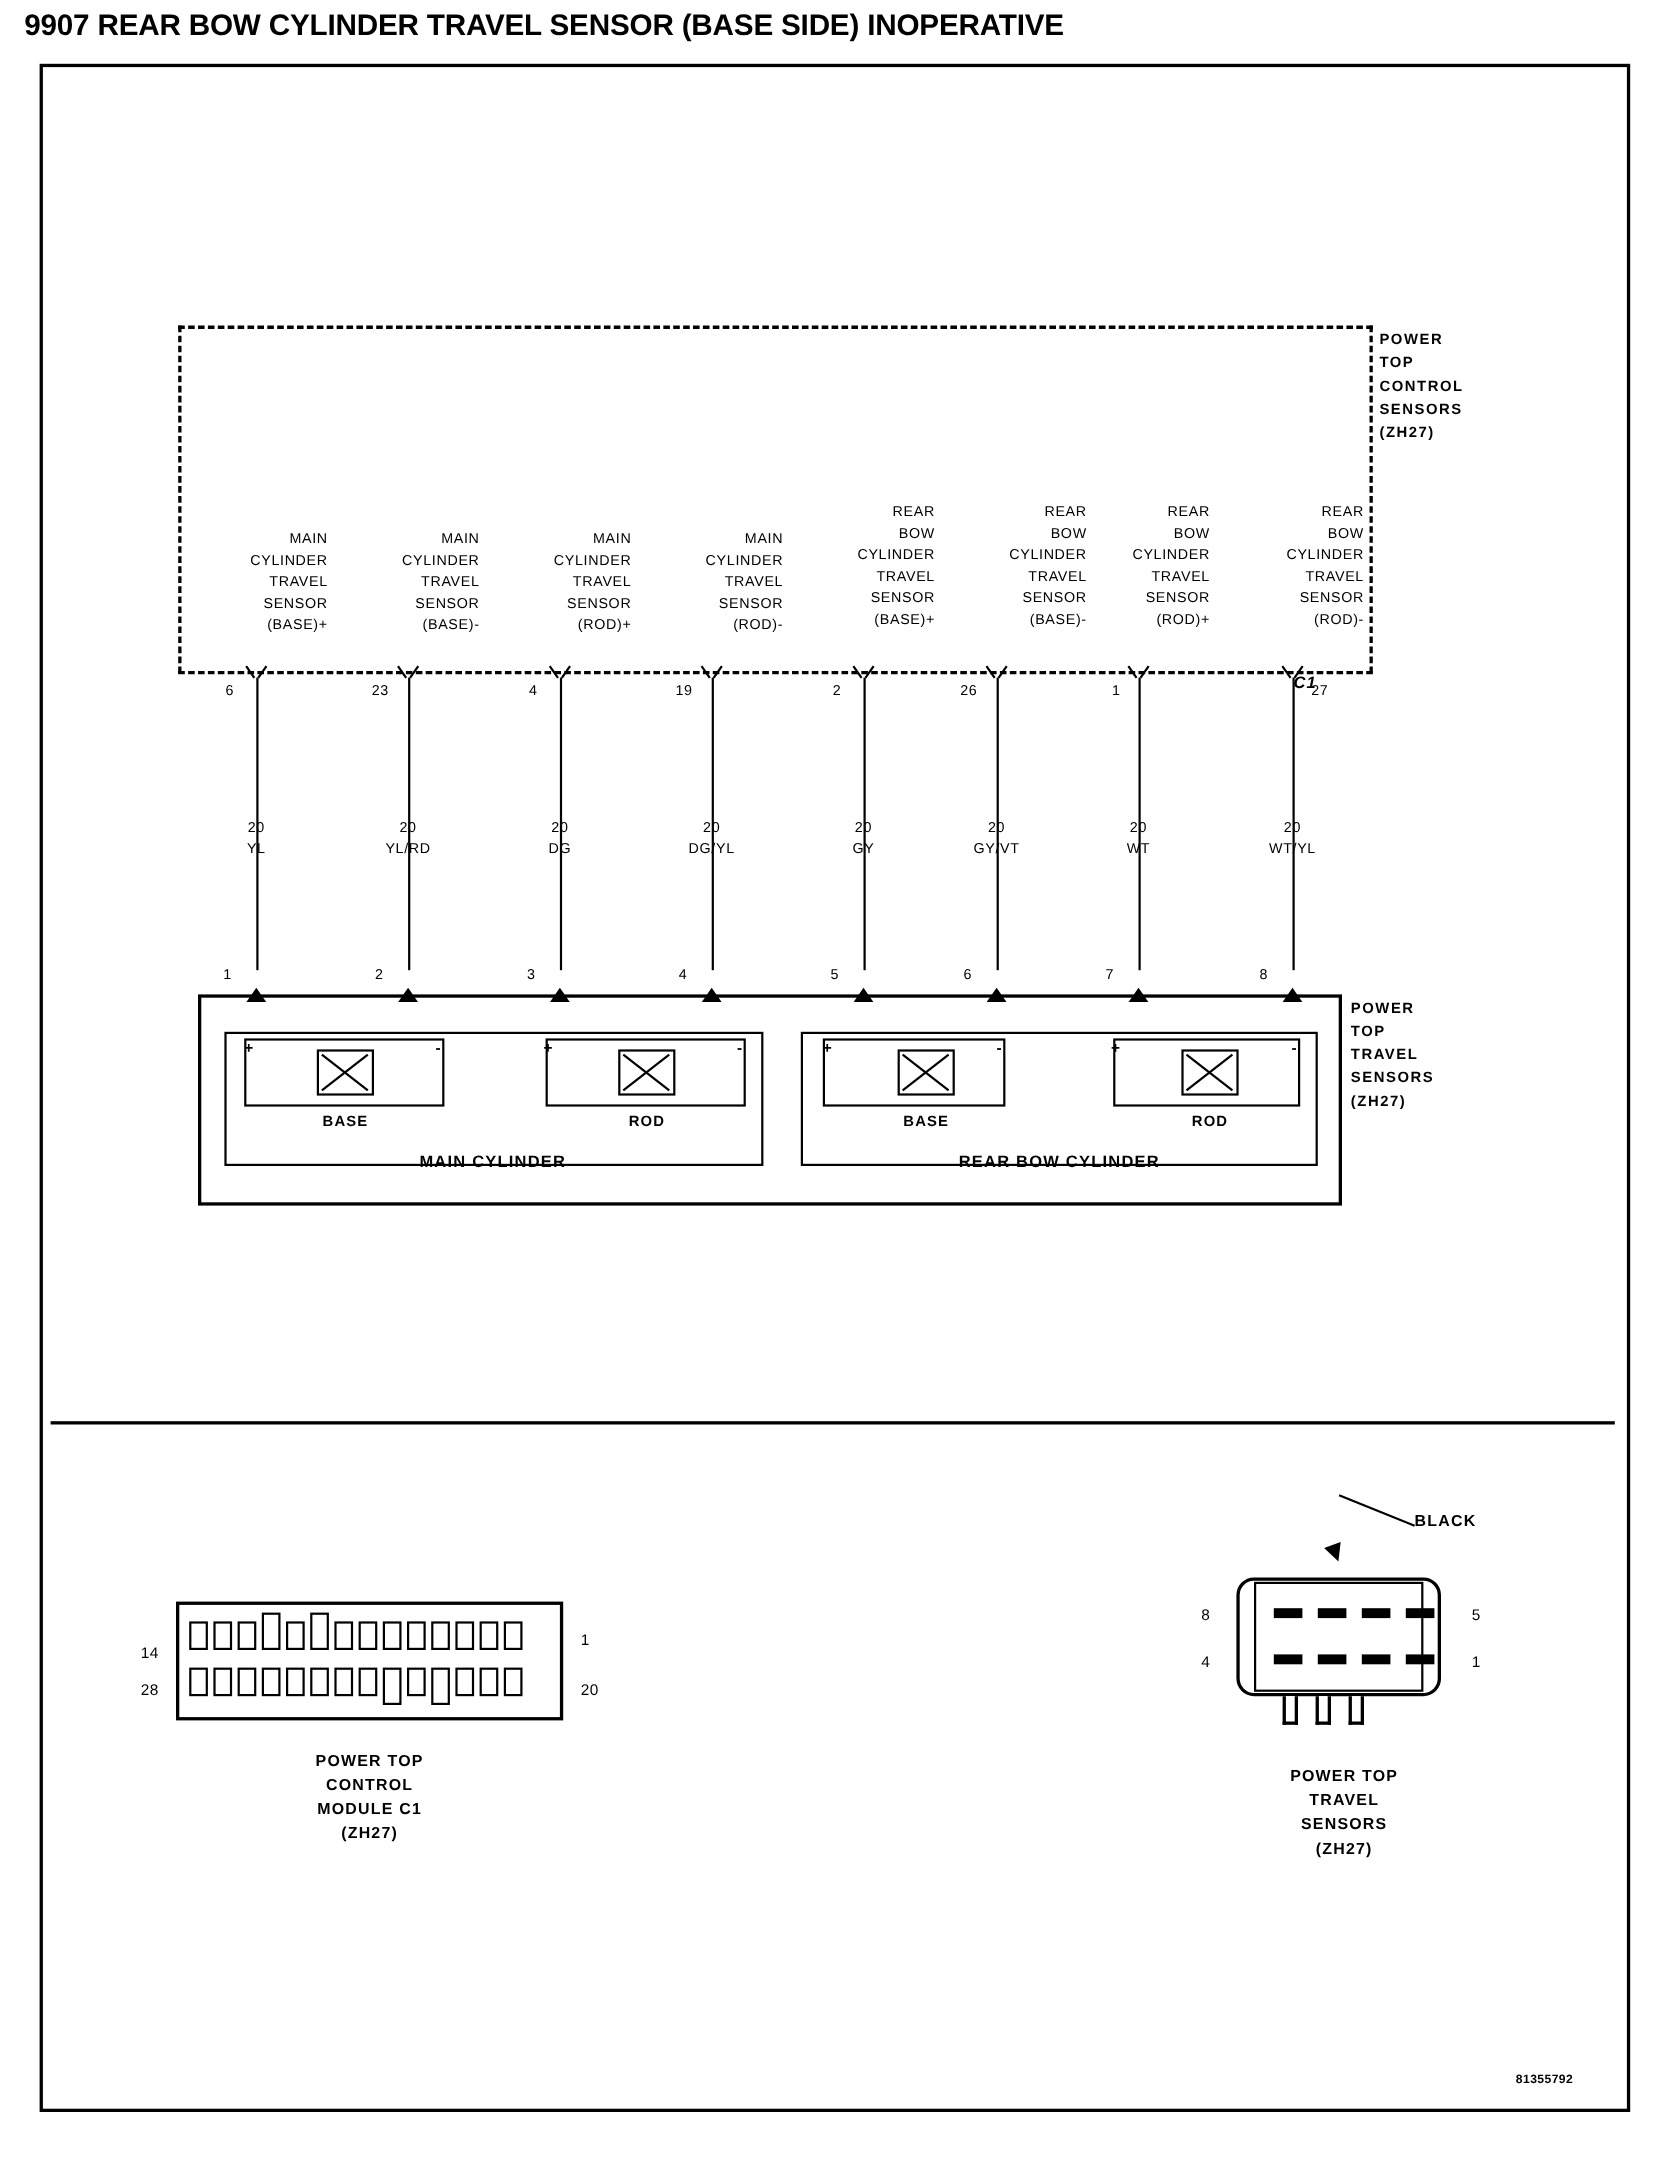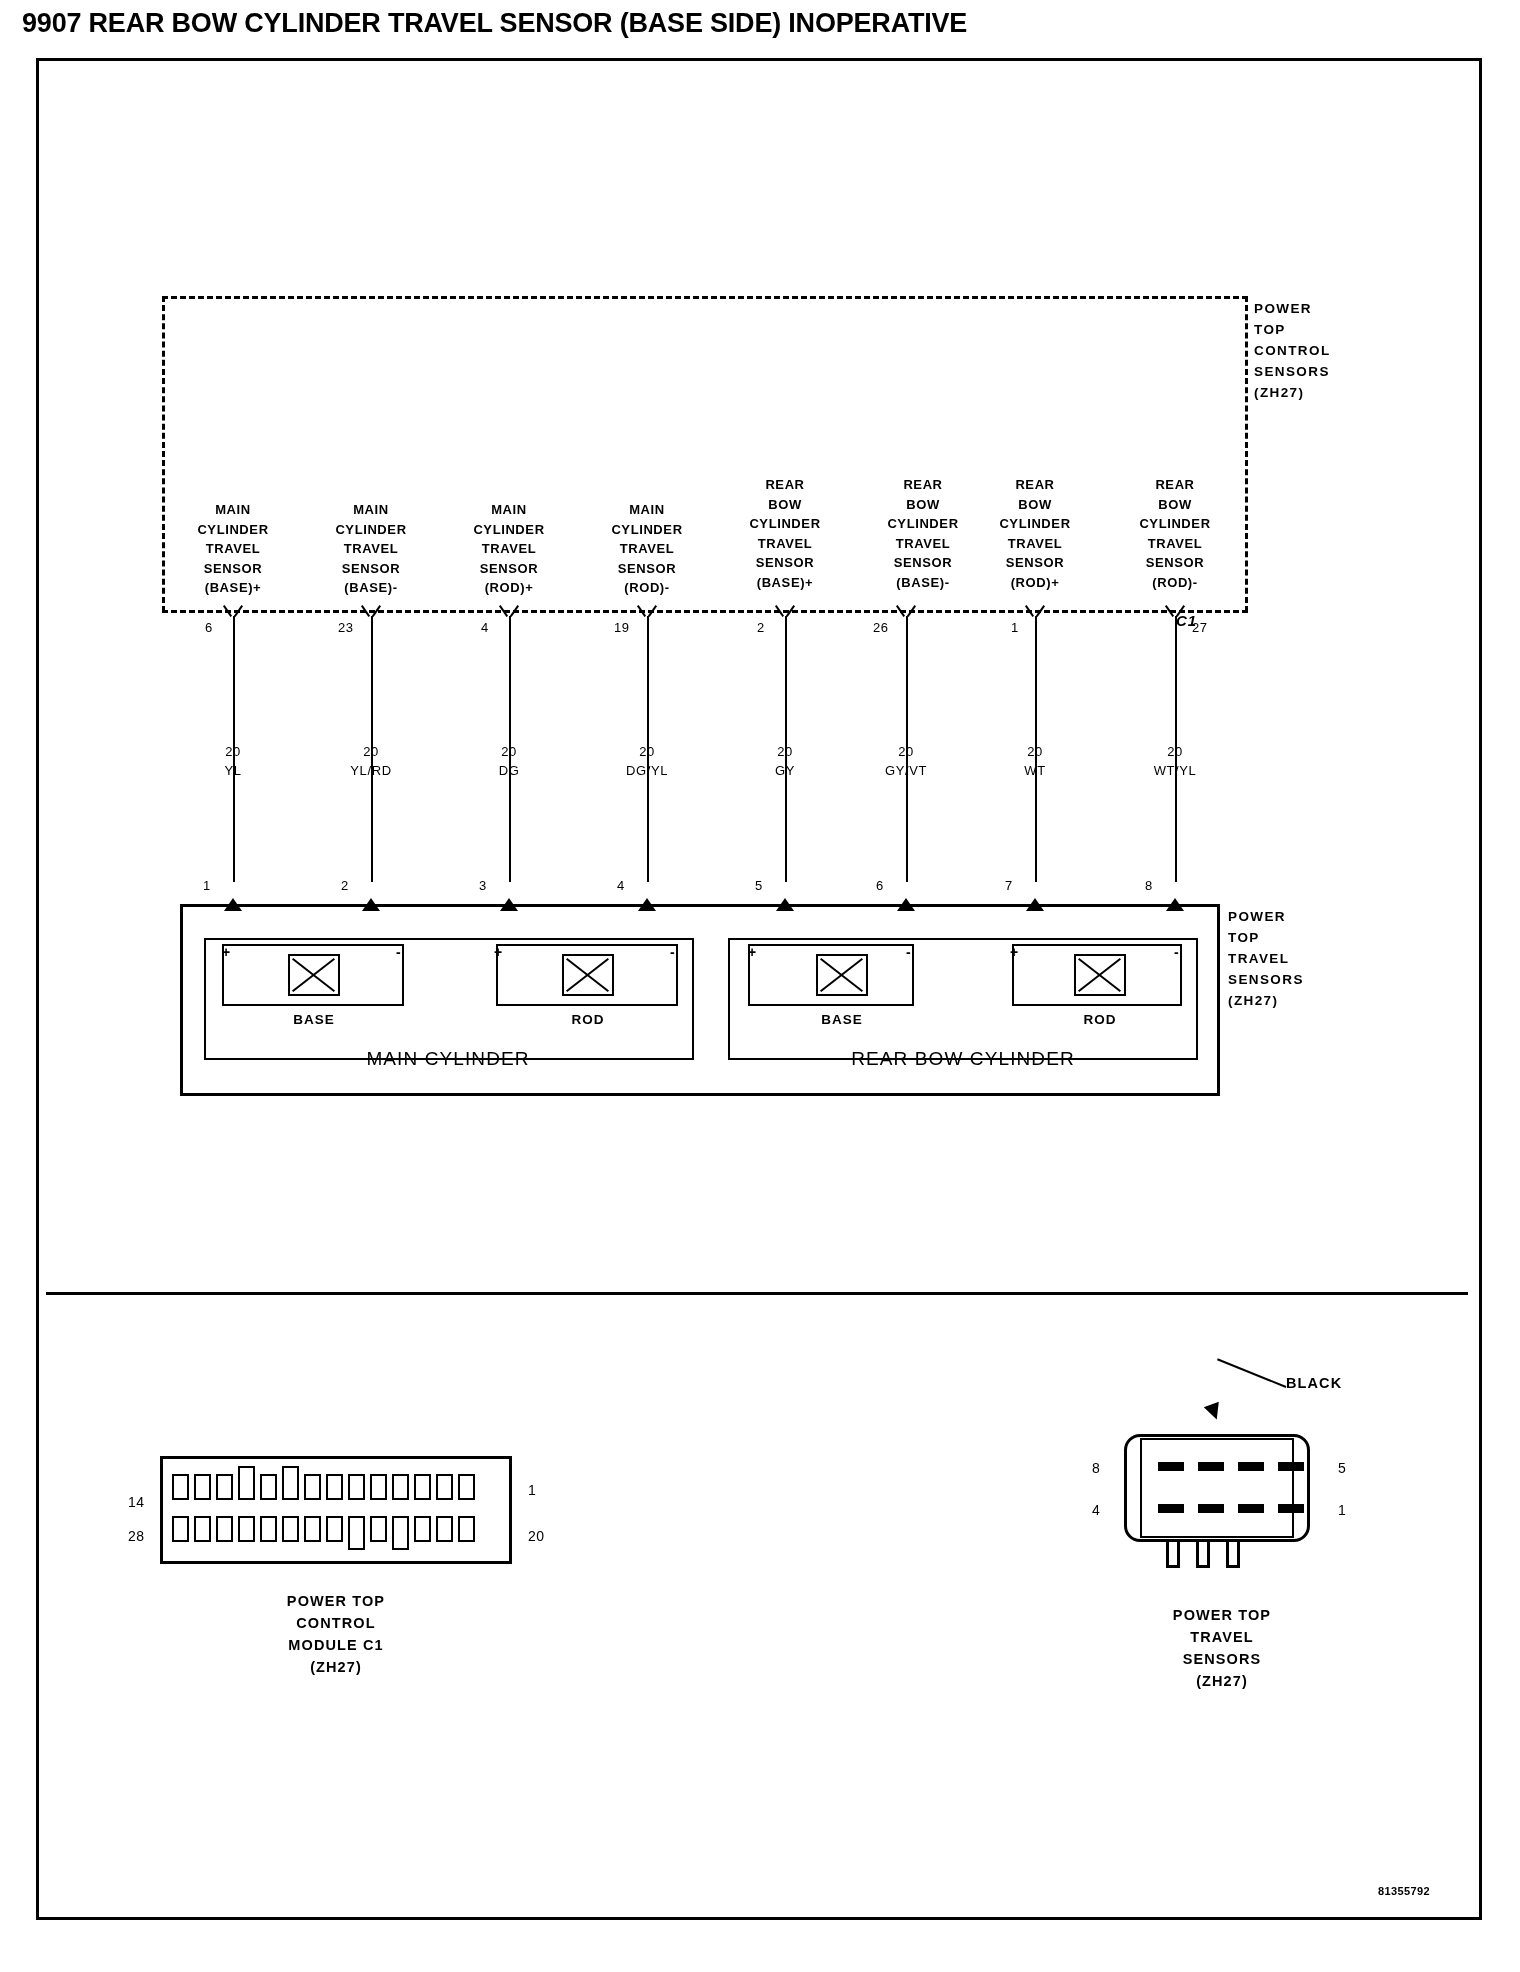--- a/index.html
+++ b/index.html
@@ -75,26 +75,25 @@
     letter-spacing: 1.4px;
     line-height: 21px;
     white-space: nowrap;
   }
   #module-caption-main { left: 1254px; top: 298px; }
 
   
   .pin-label {
     position: absolute;
     width: 130px;
-    text-align: center;
+    text-align: right;
     font-size: 13px;
     line-height: 19.5px;
     letter-spacing: 0.6px;
-    font-weight: bold;
-    margin-top: 20px;
+    font-weight: normal;
   }
 
   
   .wire {
     position: absolute;
     width: 0;
     border-left: 2.5px solid #000;
   }
   .arrow-up {
     position: absolute;
@@ -200,22 +199,22 @@
     width: 120px;
     text-align: center;
     font-size: 13.5px;
     font-weight: bold;
     letter-spacing: 1px;
   }
   .grp-label {
     position: absolute;
     width: 360px;
     text-align: center;
-    font-size: 19px;
-    font-weight: normal;
+    font-size: 15px;
+    font-weight: bold;
     letter-spacing: 1.1px;
   }
   .polarity {
     position: absolute;
     font-size: 14px;
     font-weight: bold;
   }
 
   
   #conn-c1 {

